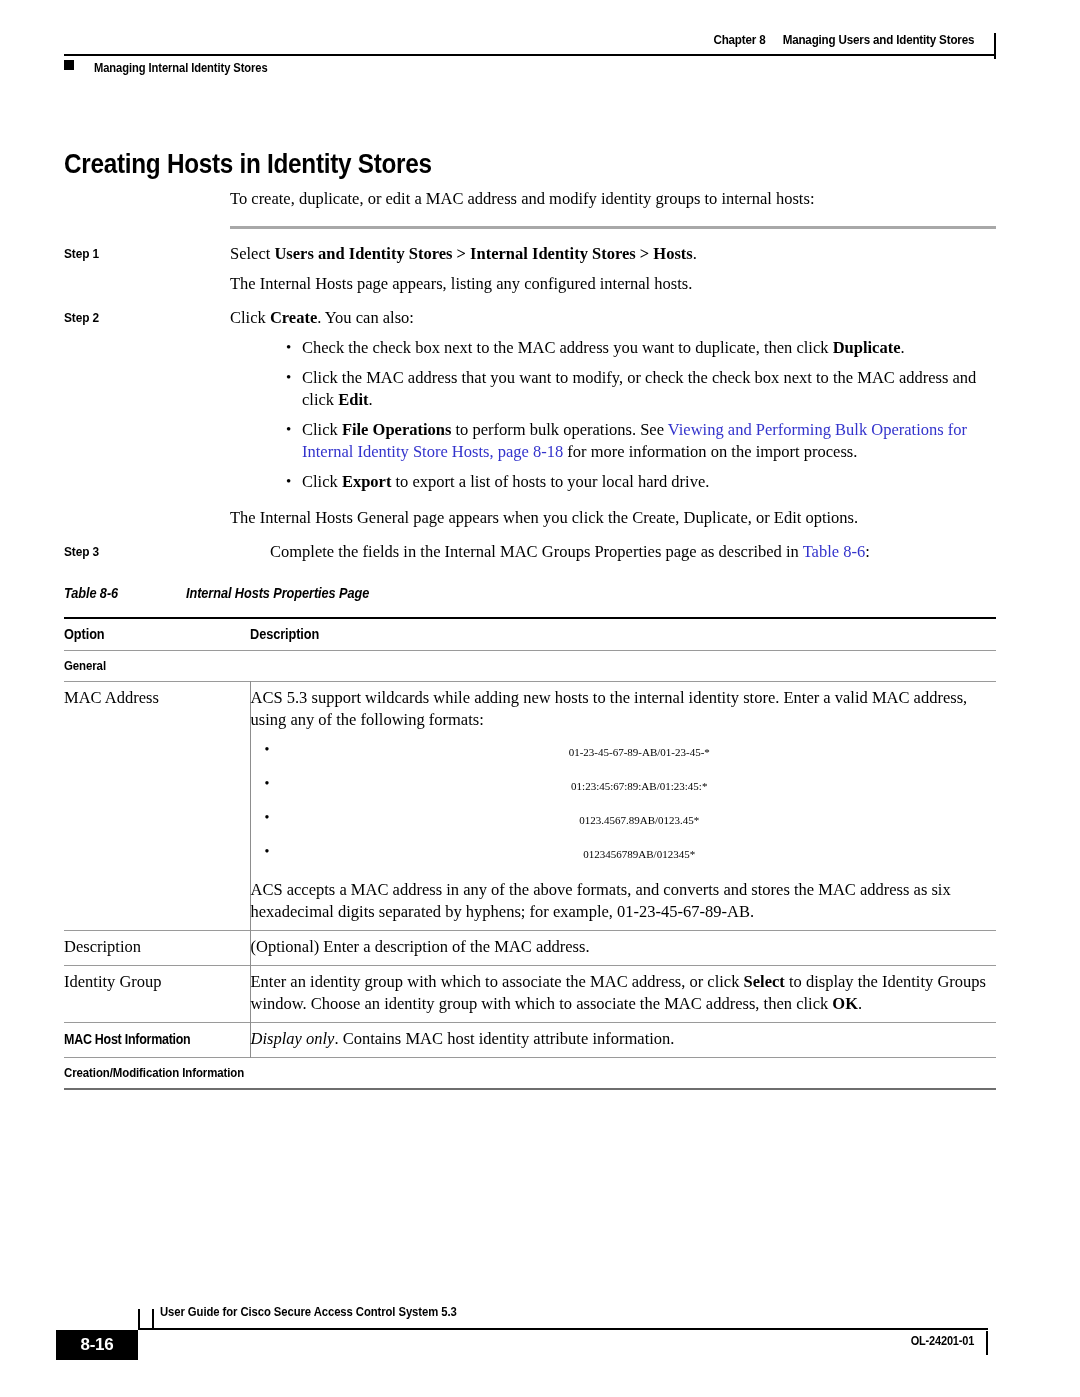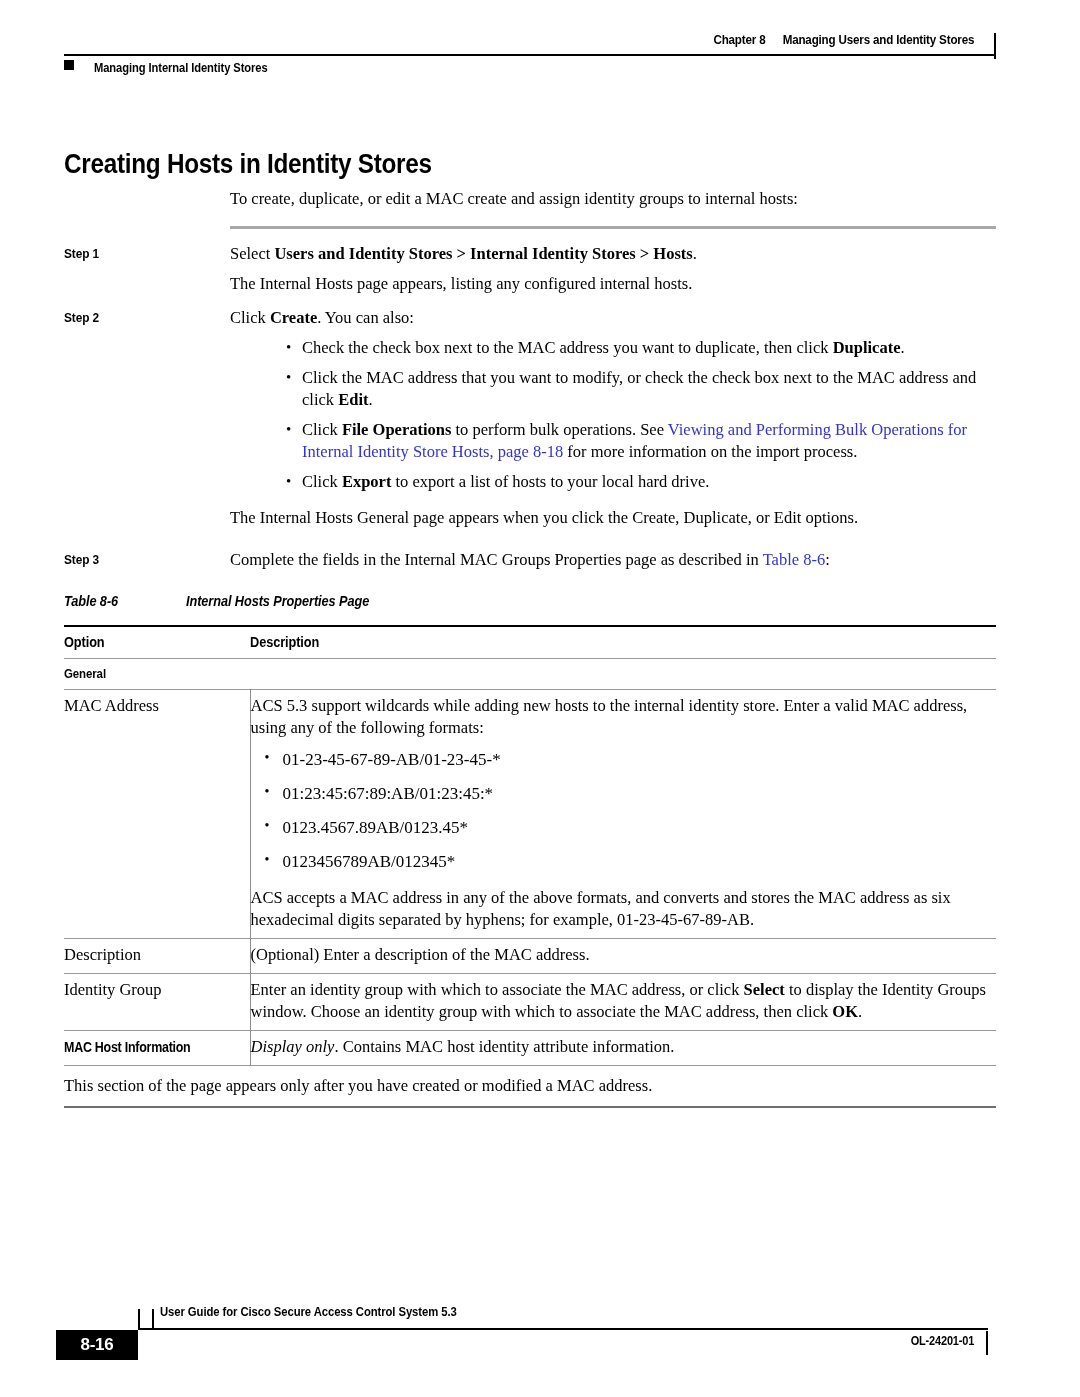--- a/index.html
+++ b/index.html
@@ -265,22 +265,23 @@
   }
   .tbl-bullets {
     margin: 10px 0 10px 0;
     padding: 0;
     list-style: none;
   }
   .tbl-bullets li {
     position: relative;
     padding-left: 32px;
     margin-bottom: 12px;
-    font-size: 17px;
-    line-height: 22px;
+    font-size: 11px;
+    line-height: 22px;
+    text-align: center;
   }
   .tbl-bullets li::before {
     content: "\2022";
     position: absolute;
     left: 14px;
     top: -2px;
     font-size: 14px;
   }
   .tbl-bullets li:last-child { margin-bottom: 14px; }
 
@@ -394,21 +395,21 @@
     <div class="header-sub">
       <span class="header-square"></span>
       <span class="header-sub-label">Managing Internal Identity Stores</span>
     </div>
   </div>
 
   <h1 class="h1">Creating Hosts in Identity Stores</h1>
 
   <div class="content">
 
-    <p class="para indent-body">To create, duplicate, or edit a MAC create and assign identity groups to internal hosts:</p>
+    <p class="para indent-body">To create, duplicate, or edit a MAC address and modify identity groups to internal hosts:</p>
 
     <div class="divider"></div>
 
     <div class="step">
       <div class="step-label">Step 1</div>
       <div class="step-body">
         <span><span>Select </span><b>Users and Identity Stores &gt; Internal Identity Stores &gt; Hosts</b><span>.</span></span>
       </div>
     </div>
     <p class="para indent-body" style="margin-top:8px;">The Internal Hosts page appears, listing any configured internal hosts.</p>
@@ -422,21 +423,21 @@
 
     <ul class="bullets">
         <li><span>Check the check box next to the MAC address you want to duplicate, then click </span><b>Duplicate</b><span>.</span></li>
         <li><span>Click the MAC address that you want to modify, or check the check box next to the MAC address and click </span><b>Edit</b><span>.</span></li>
         <li><span>Click </span><b>File Operations</b><span> to perform bulk operations. See </span><span class="lnk">Viewing and Performing Bulk Operations for Internal Identity Store Hosts, page 8-18</span><span> for more information on the import process.</span></li>
         <li><span>Click </span><b>Export</b><span> to export a list of hosts to your local hard drive.</span></li>
       </ul>
 
     <p class="para indent-body" style="margin-top:14px;">The Internal Hosts General page appears when you click the Create, Duplicate, or Edit options.</p>
 
-    <div class="step" style="margin-top:20px;">
+    <div class="step" style="margin-top:12px;gap:40px;">
       <div class="step-label">Step 3</div>
       <div class="step-body">
         <span><span>Complete the fields in the Internal MAC Groups Properties page as described in </span><span class="lnk">Table 8-6</span><span>:</span></span>
       </div>
     </div>
 
     <div class="tbl-caption" style="margin-top:22px;">
       <span class="cap-num">Table 8-6</span>
       <span class="cap-title">Internal Hosts Properties Page</span>
     </div>
@@ -476,22 +477,22 @@
             </td>
           </tr>
           <tr class="rowline">
             <td class="col1">Identity Group</td>
             <td class="col2"><span>Enter an identity group with which to associate the MAC address, or click </span><b>Select</b><span> to display the Identity Groups window. Choose an identity group with which to associate the MAC address, then click </span><b>OK</b><span>.</span></td>
           </tr>
           <tr class="rowline">
             <td class="col1 bold-cond"><span class="sq">MAC Host Information</span></td>
             <td class="col2"><i>Display only</i><span>. Contains MAC host identity attribute information.</span></td>
           </tr>
-          <tr class="fullwidth">
-            <td colspan="2">This section of the page appears only after you have created or modified a MAC address.</td>
+          <tr class="section">
+            <td colspan="2"><span class="sq">Creation/Modification Information</span></td>
           </tr>
           <tr class="tablefoot">
             <td colspan="2"></td>
           </tr>
         </tbody>
     </table>
 
   </div>
 
   <div class="footer">

